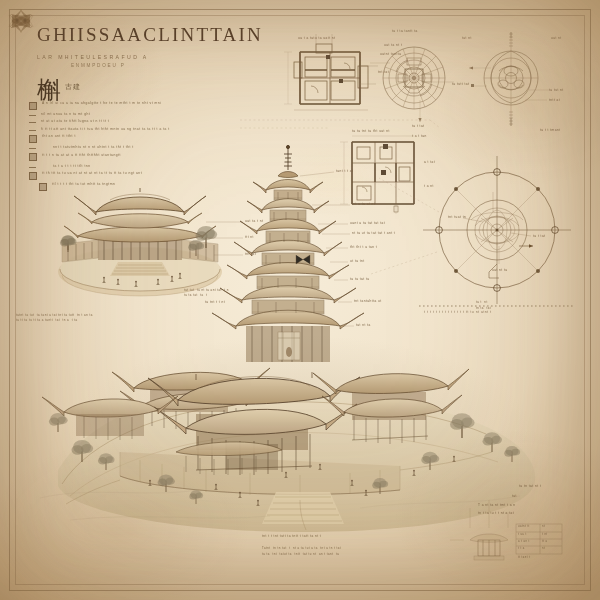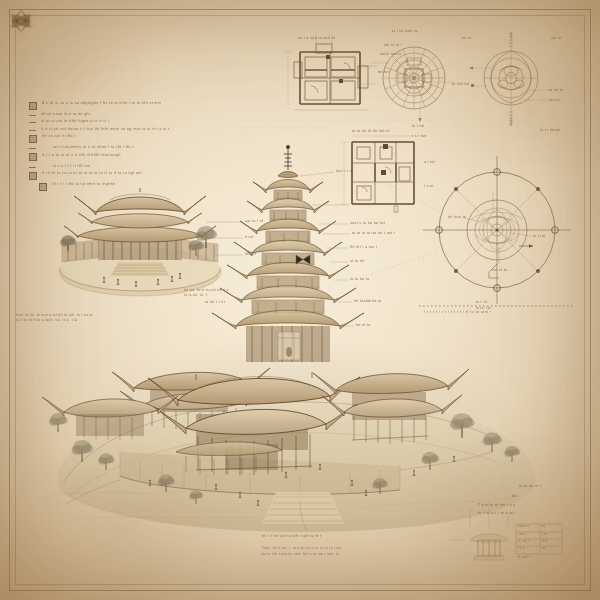--- a/index.html
+++ b/index.html
@@ -666,20 +666,28 @@
       </g>
     </g>
 
     <g stroke="#9a8263" stroke-width=".35" stroke-dasharray="2 2.5" opacity=".5">
       <path d="M240 120 L430 120"></path>
       <path d="M240 128 L330 128"></path>
       <path d="M430 120 L440 128"></path>
     </g>
   </svg>
 
+  <div id="title">
+    <div class="t-main">GHIISSAACLINTTAIN</div>
+    <div class="t-sub">LAR    MHITEULESRAFUD   A</div>
+    <div class="t-sub2">ENMMPDOEU P</div>
+    <div class="t-seal">
+      <span>槲</span><span class="sm">古建</span>
+    </div>
+  </div>
 
   <div id="legend">
     <div class="lg-row">
       <span class="lg-ic"></span>
       <span class="lg-tx">A n lrl ui ca a ia na ahgalgtte t he te te mtht t m te  nht vt mni</span>
     </div>
     <div class="lg-row">
       <span class="lg-ic dash"></span>
       <span class="lg-tx">nil mt  anua ta n ta  mt ght</span>
     </div>

